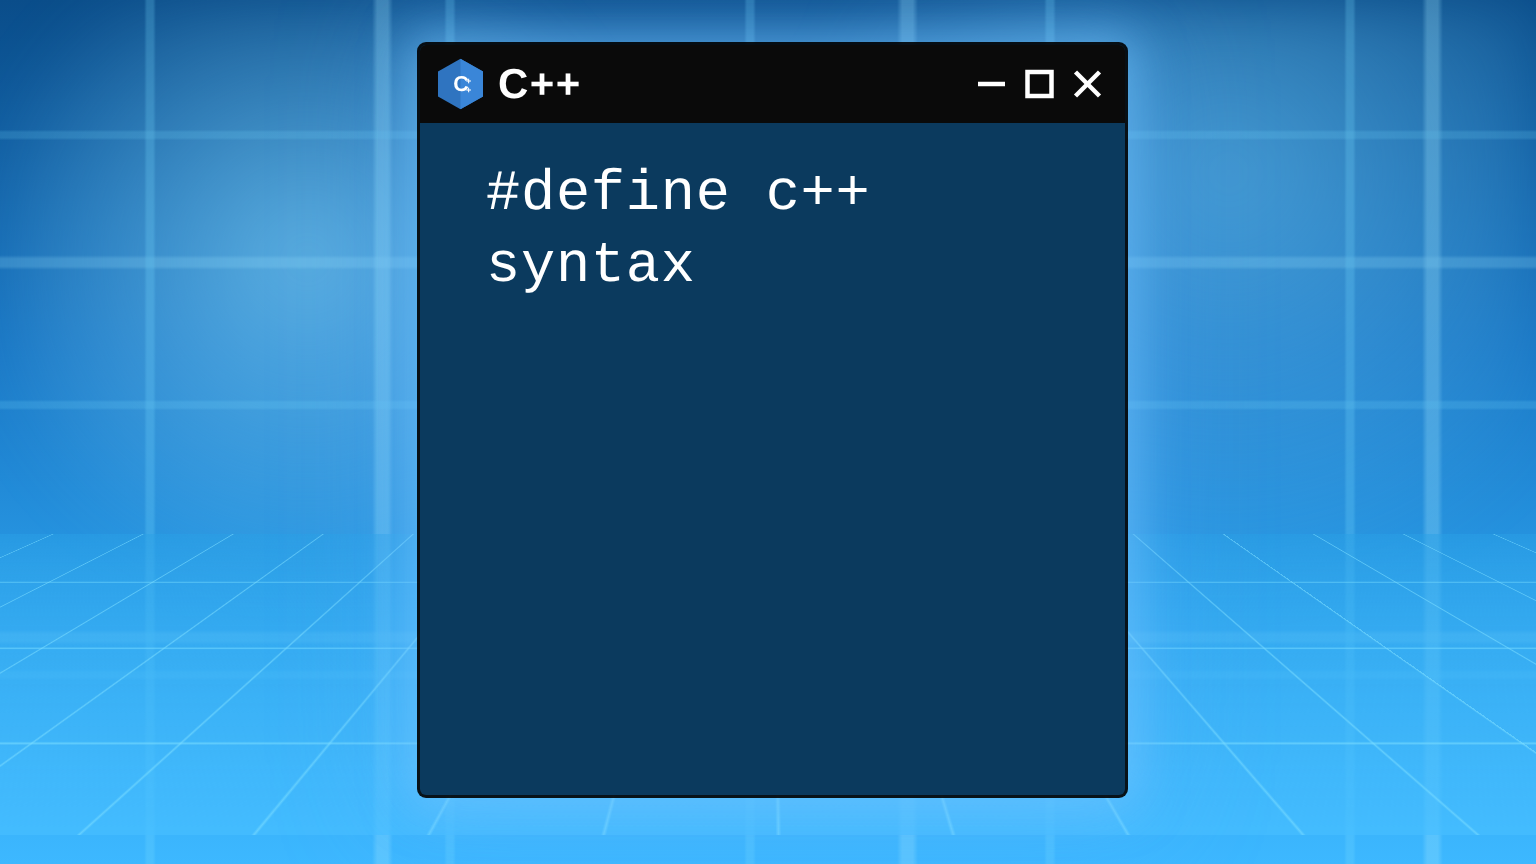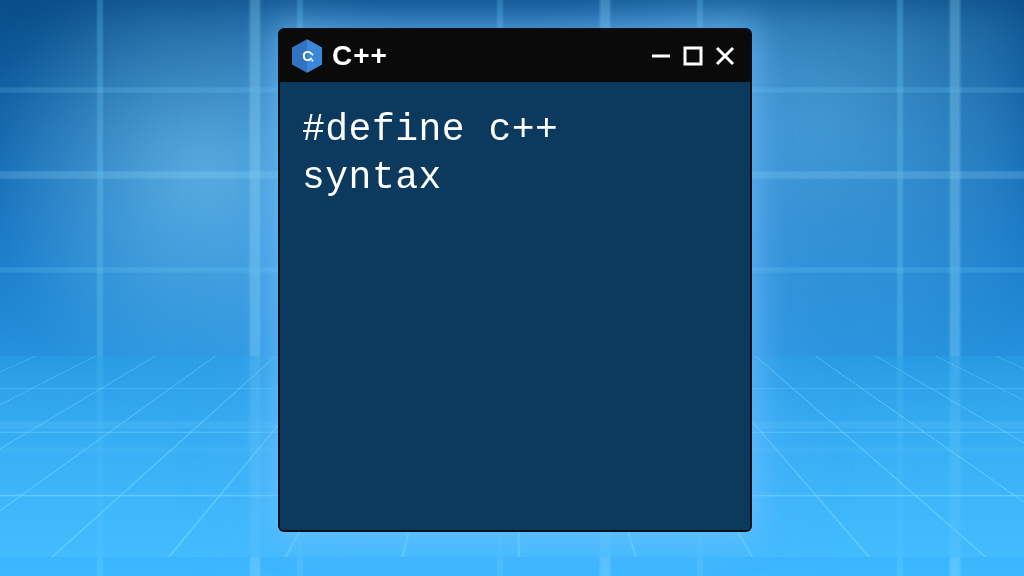--- a/index.html
+++ b/index.html
@@ -105,20 +105,21 @@
     }
     .win-btn svg { display: block; }
     .content {
       padding: 24px 22px;
       color: #fff;
       font-size: 38px;
       line-height: 1.25;
       font-family: 'Menlo', 'Consolas', 'Courier New', monospace;
       letter-spacing: 0.5px;
       white-space: pre-wrap;
+      margin-left: 22px;
     }
   </style>
 </head>
 <body>
 
 <div class="bg-glow"></div>
 <div class="bg-lines"></div>
 <div class="floor"></div>
 
 <div class="window">

